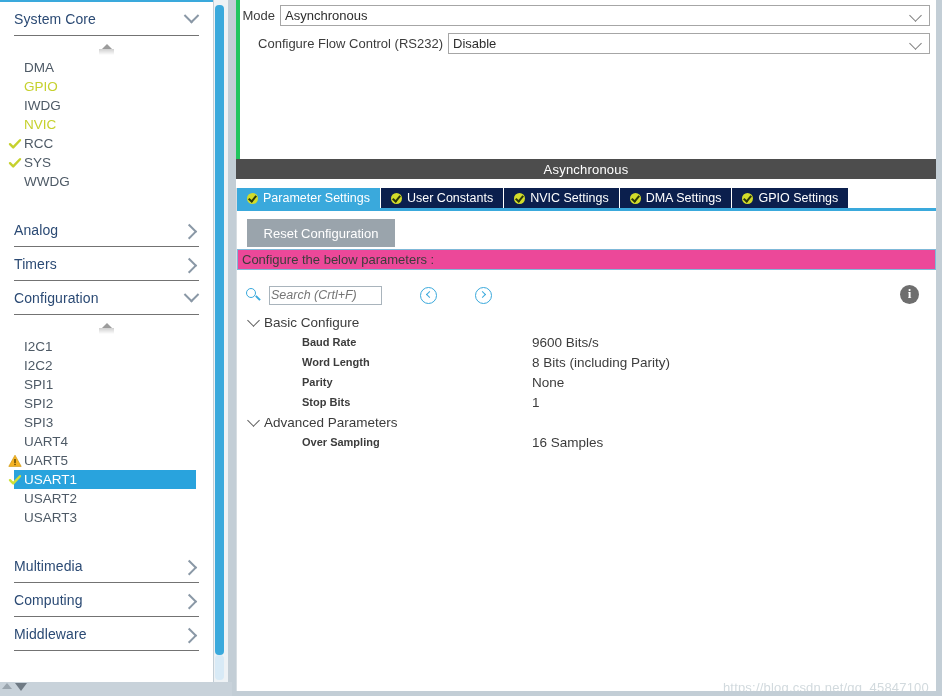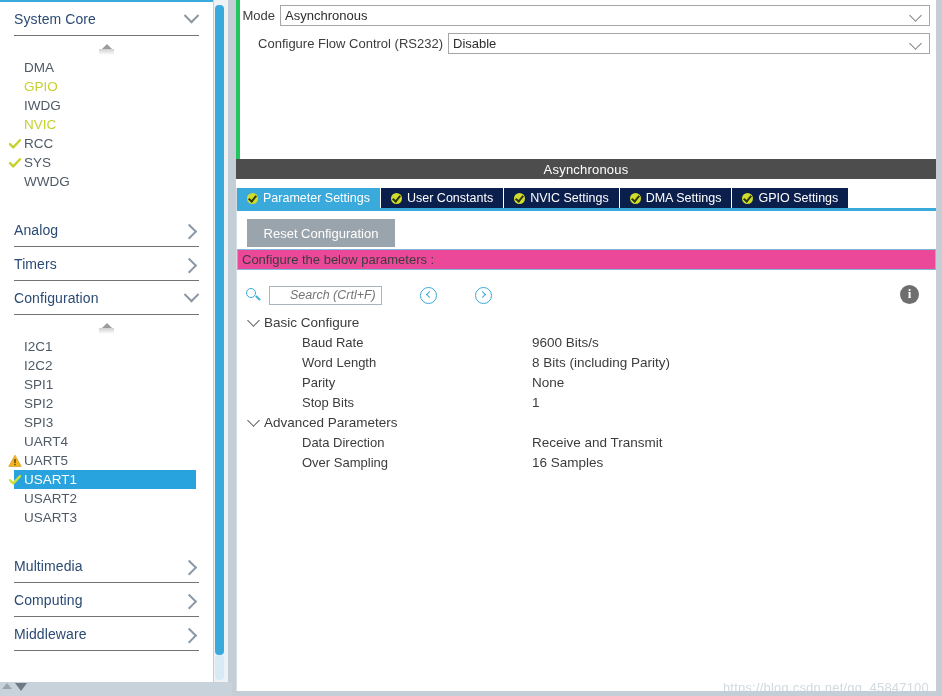--- a/index.html
+++ b/index.html
@@ -311,21 +311,21 @@
     background: #3aa9dc;
     transform: rotate(45deg);
   }
   #search-input {
     width: 113px; height: 19px;
     border: 1px solid #a9b4bc;
     font-size: 12.5px;
     font-style: italic;
     color: #9aa3ab;
     font-family: "Liberation Sans", sans-serif;
-    padding-left: 20px;
+    padding-left: 1px;
     background: #ffffff;
   }
   .nav-circle {
     width: 17px; height: 17px;
     border: 1.6px solid #3aa9dc;
     border-radius: 50%;
     position: relative;
     cursor: pointer;
     flex: 0 0 auto;
   }
@@ -382,22 +382,23 @@
   }
   .param-row {
     display: flex;
     height: 20px;
     align-items: center;
     cursor: pointer;
   }
   .param-name {
     width: 285px;
     padding-left: 55px;
-    font-size: 13px;
+    font-size: 11px;
     color: #3c3c3c;
+    font-weight: bold;
   }
   .param-value {
     font-size: 13.5px;
     color: #3c3c3c;
   }
 
   
   #watermark {
     position: absolute;
     right: 7px; bottom: 5px;
@@ -665,24 +666,20 @@
           </div>
           <div class="param-row">
             <span class="param-name">Stop Bits</span>
             <span class="param-value">1</span>
           </div>
           <div class="group-row">
             <span class="group-chev"></span>
             <span class="group-label">Advanced Parameters</span>
           </div>
           <div class="param-row">
-            <span class="param-name">Data Direction</span>
-            <span class="param-value">Receive and Transmit</span>
-          </div>
-          <div class="param-row">
             <span class="param-name">Over Sampling</span>
             <span class="param-value">16 Samples</span>
           </div>
         </div>
 
       <div id="watermark">https://blog.csdn.net/qq_45847100</div>
     </div>
   </div>
 
   <div id="main-bottom-strip"></div>

